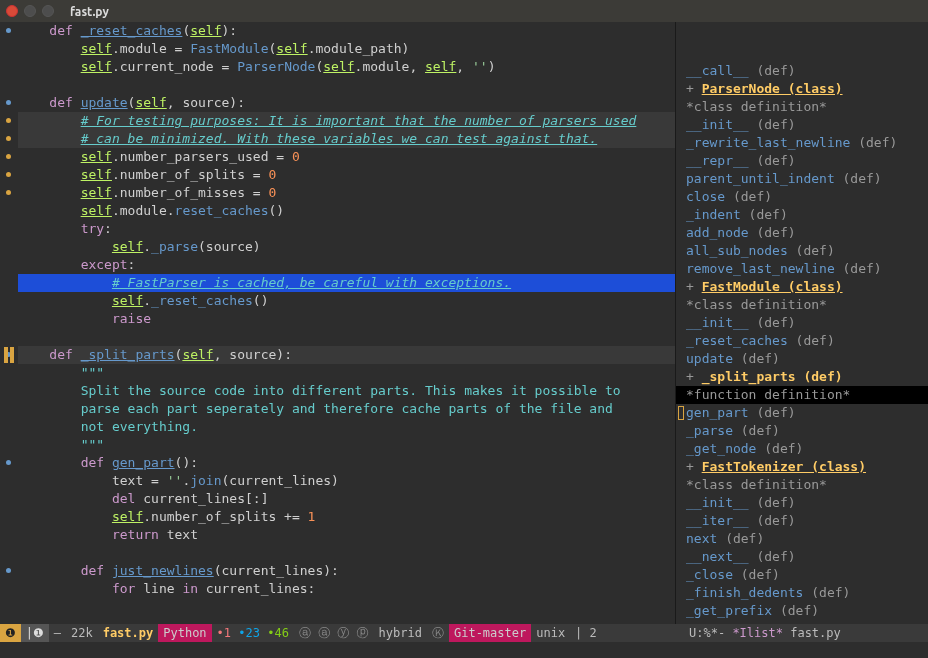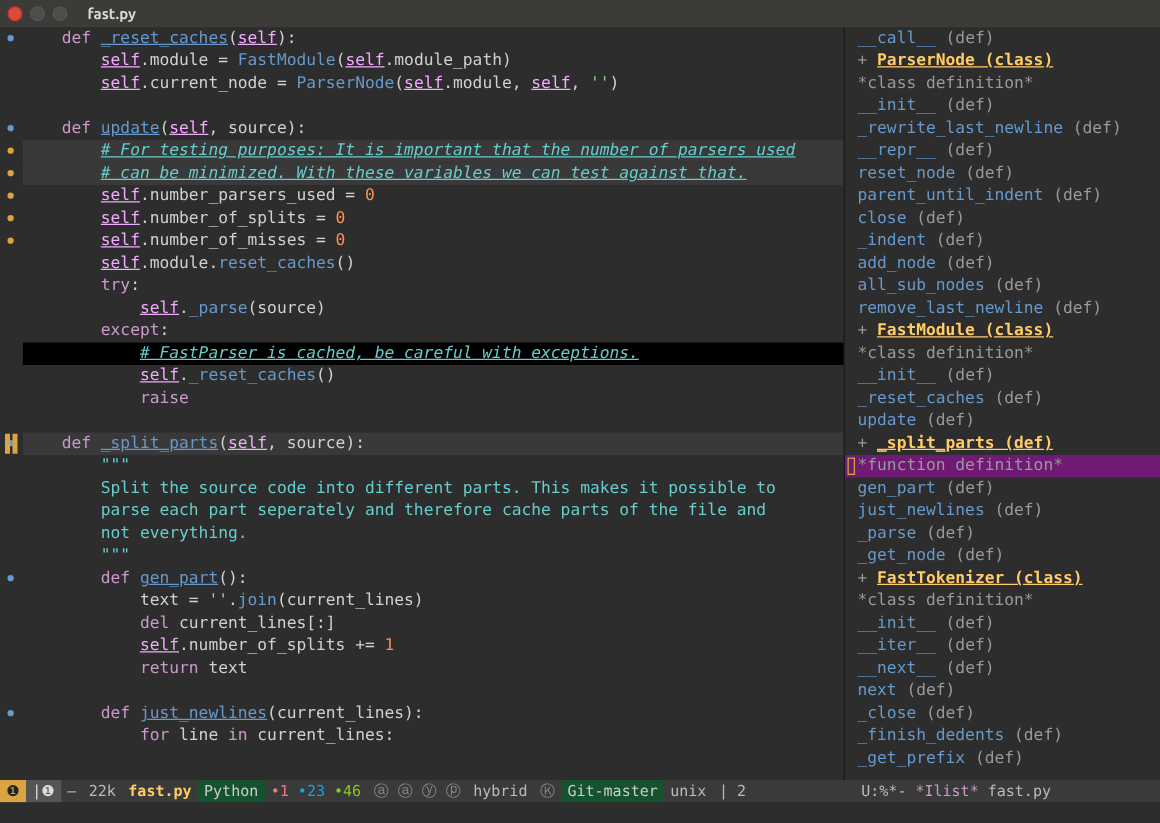--- a/index.html
+++ b/index.html
@@ -79,74 +79,75 @@
 }
 .code {
   flex: 1;
   line-height: 18px;
   padding-top: 0;
   white-space: pre;
   overflow: hidden;
 }
 .code .line { height: 18px; }
 .hl-line { background: #393939; display: block; width: 100%; }
-.hl-line2 { background: #000000; display: block; width: 100%; }
+.hl-line2 { background: #1d4ed8; display: block; width: 100%; }
 .kw { color: #cc99cc; }
 .fn { color: #6699cc; text-decoration: underline; }
-.self { color: #f0abfc; text-decoration: underline; text-align: right; }
+.self { color: #bef264; text-decoration: underline; text-align: right; }
 .str { color: #99cc99; }
 .num { color: #f99157; }
 .cmt { color: #66cccc; font-style: italic; text-decoration: underline; }
 .call { color: #6699cc; text-align: right; }
 .doc { color: #66cccc; }
 .divider { width: 1px; background: #1a1a1a; }
 .outline {
   width: 252px;
   flex-shrink: 0;
   line-height: 18px;
   white-space: nowrap;
   overflow: hidden;
   position: relative;
+  margin-top: 40px;
 }
 .outline-gutter {
   width: 8px;
   position: absolute;
   left: 0;
   top: 0;
   bottom: 0;
 }
 .ol-cursor {
   position: absolute;
   left: 2px;
   width: 6px;
   height: 14px;
   border: 1px solid #d9a441;
 }
 .ol-line { padding-left: 10px; height: 18px; }
 .ol-def { color: #999999; }
 .ol-fn { color: #6699cc; }
 .ol-class { color: #ffcc66; font-weight: bold; text-decoration: underline; }
-.ol-sel { background: #701a75; }
-.ol-sel-fn { color: #ffcc66; font-weight: bold; text-decoration: underline; }
+.ol-sel { background: #000000; }
+.ol-sel-fn { color: #ffcc66; font-weight: bold; }
 .ol-star { color: #999999; }
 .ol-plus { color: #999999; }
 .modeline {
   display: flex;
   background: #3a3a3a;
   height: 18px;
   line-height: 18px;
   font-size: 12px;
   white-space: nowrap;
   overflow: hidden;
 }
 .ml-seg { padding: 0 5px; color: #bbb; }
 .ml-warn { background: #d9a441; color: #222; }
 .ml-info { background: #555; color: #ddd; }
 .ml-file { color: #ffcc66; font-weight: bold; }
-.ml-py { background: #14532d; color: #ccc; }
+.ml-py { background: #be185d; color: #ccc; }
 .ml-red { color: #f2777a; }
 .ml-yel { color: #0ea5e9; margin-top: 24px; }
 .ml-blue { color: #84cc16; }
 .ml-grey { color: #888; }
 .ml-right { flex: 1; text-align: center; }
 .ml-star { color: #cc99cc; }
 .minibuf { height: 16px; background: #2d2d2d; }
 </style>
 </head>
 <body>
@@ -180,44 +181,42 @@
   <div class="outline" id="outline">
     <div class="outline-gutter" id="ol-gutter">
         <div class="ol-cursor" style="top: 344px;"></div>
       </div>
   <div class="ol-line">      <span class="ol-fn">__call__</span><span class="ol-def"> (def)</span></div>
       <div class="ol-line">  <span class="ol-plus">+ </span><span class="ol-class">ParserNode (class)</span></div>
       <div class="ol-line">      <span class="ol-star">*class definition*</span></div>
       <div class="ol-line">      <span class="ol-fn">__init__</span><span class="ol-def"> (def)</span></div>
       <div class="ol-line">      <span class="ol-fn">_rewrite_last_newline</span><span class="ol-def"> (def)</span></div>
       <div class="ol-line">      <span class="ol-fn">__repr__</span><span class="ol-def"> (def)</span></div>
-      <div class="ol-line">      <span class="ol-fn">reset_node</span><span class="ol-def"> (def)</span></div>
       <div class="ol-line">      <span class="ol-fn">parent_until_indent</span><span class="ol-def"> (def)</span></div>
       <div class="ol-line">      <span class="ol-fn">close</span><span class="ol-def"> (def)</span></div>
       <div class="ol-line">      <span class="ol-fn">_indent</span><span class="ol-def"> (def)</span></div>
       <div class="ol-line">      <span class="ol-fn">add_node</span><span class="ol-def"> (def)</span></div>
       <div class="ol-line">      <span class="ol-fn">all_sub_nodes</span><span class="ol-def"> (def)</span></div>
       <div class="ol-line">      <span class="ol-fn">remove_last_newline</span><span class="ol-def"> (def)</span></div>
       <div class="ol-line">  <span class="ol-plus">+ </span><span class="ol-class">FastModule (class)</span></div>
       <div class="ol-line">      <span class="ol-star">*class definition*</span></div>
       <div class="ol-line">      <span class="ol-fn">__init__</span><span class="ol-def"> (def)</span></div>
       <div class="ol-line">      <span class="ol-fn">_reset_caches</span><span class="ol-def"> (def)</span></div>
       <div class="ol-line">      <span class="ol-fn">update</span><span class="ol-def"> (def)</span></div>
       <div class="ol-line">    <span class="ol-plus">+ </span><span class="ol-sel-fn">_split_parts (def)</span></div>
       <div class="ol-line ol-sel">        <span class="ol-star">*function definition*</span></div>
       <div class="ol-line">        <span class="ol-fn">gen_part</span><span class="ol-def"> (def)</span></div>
-      <div class="ol-line">        <span class="ol-fn">just_newlines</span><span class="ol-def"> (def)</span></div>
       <div class="ol-line">      <span class="ol-fn">_parse</span><span class="ol-def"> (def)</span></div>
       <div class="ol-line">      <span class="ol-fn">_get_node</span><span class="ol-def"> (def)</span></div>
       <div class="ol-line">  <span class="ol-plus">+ </span><span class="ol-class">FastTokenizer (class)</span></div>
       <div class="ol-line">      <span class="ol-star">*class definition*</span></div>
       <div class="ol-line">      <span class="ol-fn">__init__</span><span class="ol-def"> (def)</span></div>
       <div class="ol-line">      <span class="ol-fn">__iter__</span><span class="ol-def"> (def)</span></div>
+      <div class="ol-line">      <span class="ol-fn">next</span><span class="ol-def"> (def)</span></div>
       <div class="ol-line">      <span class="ol-fn">__next__</span><span class="ol-def"> (def)</span></div>
-      <div class="ol-line">      <span class="ol-fn">next</span><span class="ol-def"> (def)</span></div>
       <div class="ol-line">      <span class="ol-fn">_close</span><span class="ol-def"> (def)</span></div>
       <div class="ol-line">      <span class="ol-fn">_finish_dedents</span><span class="ol-def"> (def)</span></div>
       <div class="ol-line">      <span class="ol-fn">_get_prefix</span><span class="ol-def"> (def)</span></div>
     </div>
 </div>
 
 <div class="modeline">
   <span class="ml-seg ml-warn">❶</span>
   <span class="ml-seg ml-info">|❶</span>
   <span class="ml-seg">–</span>

